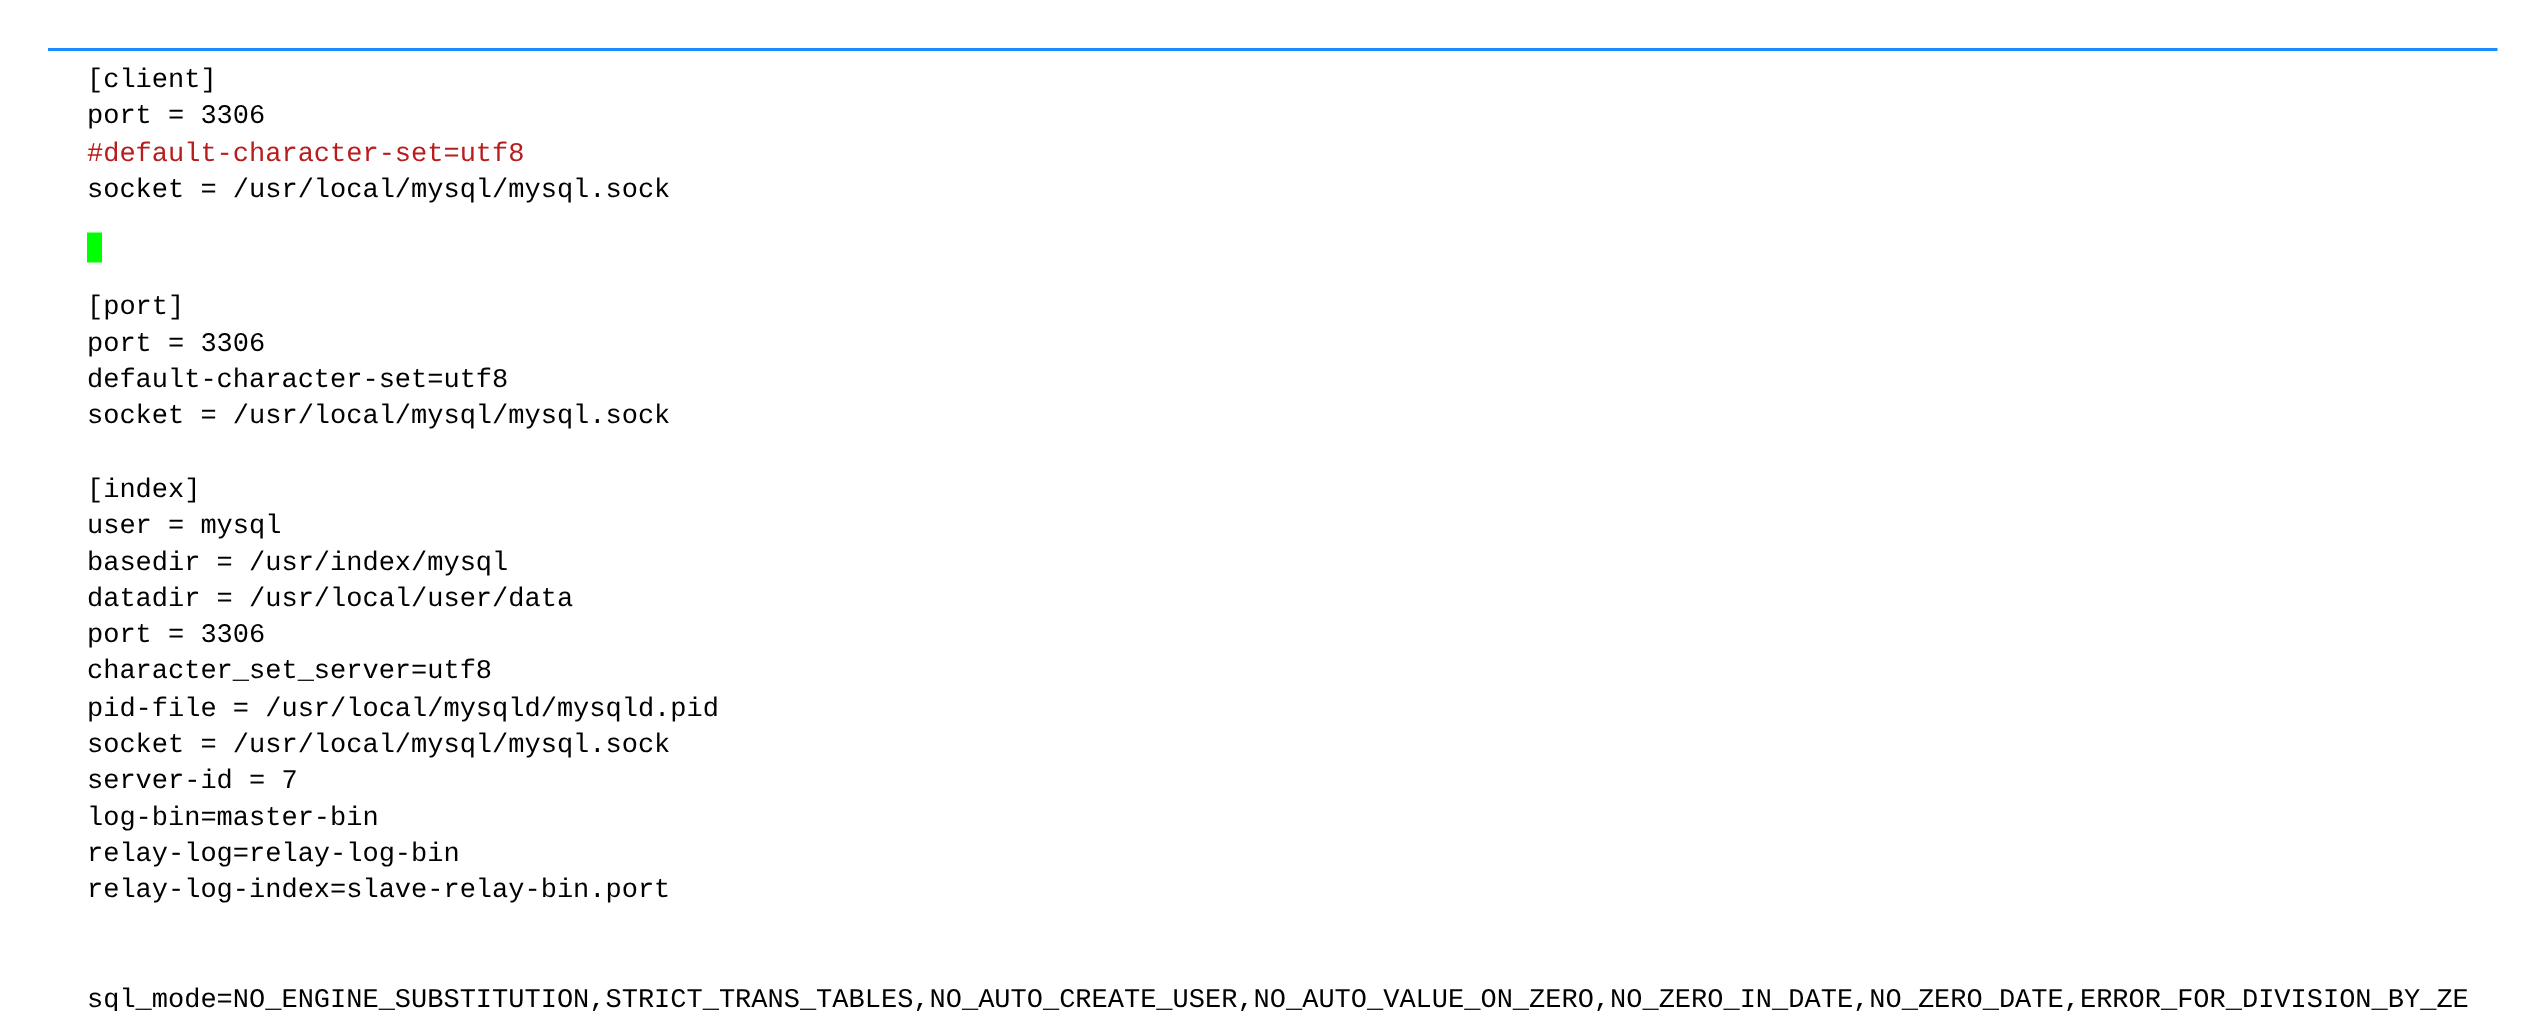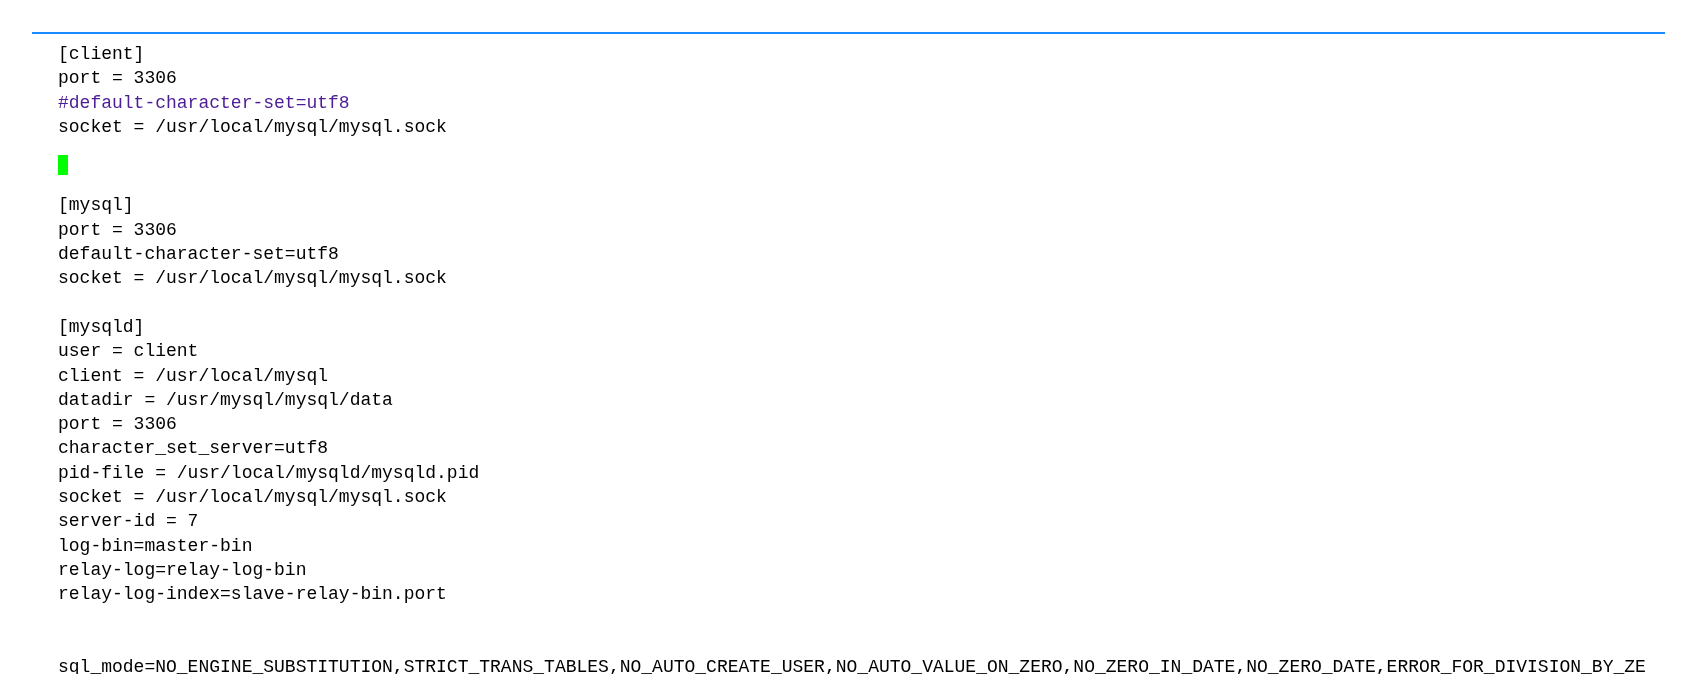--- a/index.html
+++ b/index.html
@@ -13,45 +13,45 @@
       line-height: 1.35;
       background: #ffffff;
       color: #000000;
       padding: 8px 10px;
       border-top: 2px solid #1a8cff;
       white-space: pre-wrap;
       word-break: break-all;
       position: relative;
     }
     .comment {
-      color: #4c1d95;
+      color: #b91c1c;
     }
     .cursor {
       display: inline-block;
       width: 10px;
       height: 20px;
       background: #00ff00;
       vertical-align: text-bottom;
     }
   </style>
 </head>
 <body><span>[client]</span>
 <span>port = 3306</span>
 <span class="comment">#default-character-set=utf8</span>
 <span>socket = /usr/local/mysql/mysql.sock</span>
 <span class="cursor"></span>
-<span>[mysql]</span>
+<span>[port]</span>
 <span>port = 3306</span>
 <span>default-character-set=utf8</span>
 <span>socket = /usr/local/mysql/mysql.sock</span>
 
-<span>[mysqld]</span>
-<span>user = client</span>
-<span>client = /usr/local/mysql</span>
-<span>datadir = /usr/mysql/mysql/data</span>
+<span>[index]</span>
+<span>user = mysql</span>
+<span>basedir = /usr/index/mysql</span>
+<span>datadir = /usr/local/user/data</span>
 <span>port = 3306</span>
 <span>character_set_server=utf8</span>
 <span>pid-file = /usr/local/mysqld/mysqld.pid</span>
 <span>socket = /usr/local/mysql/mysql.sock</span>
 <span>server-id = 7</span>
 <span>log-bin=master-bin</span>
 <span>relay-log=relay-log-bin</span>
 <span>relay-log-index=slave-relay-bin.port</span>
 
 

